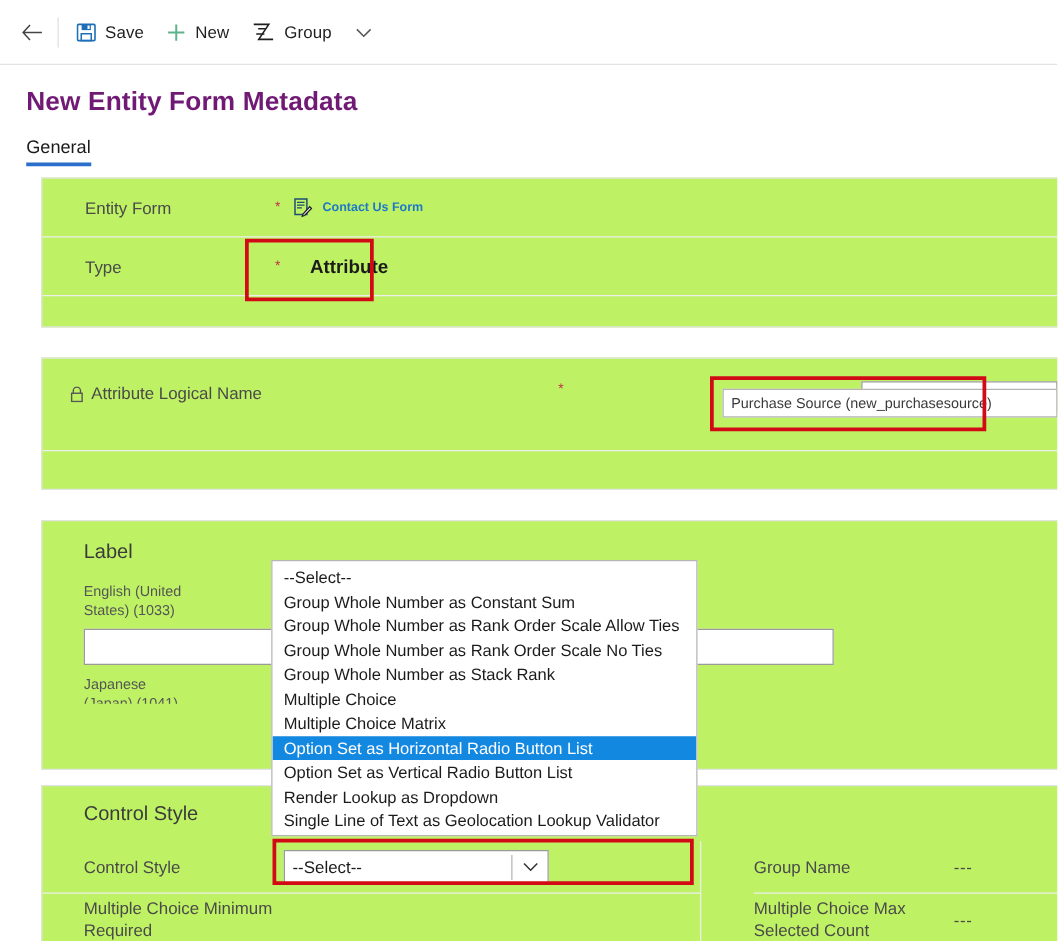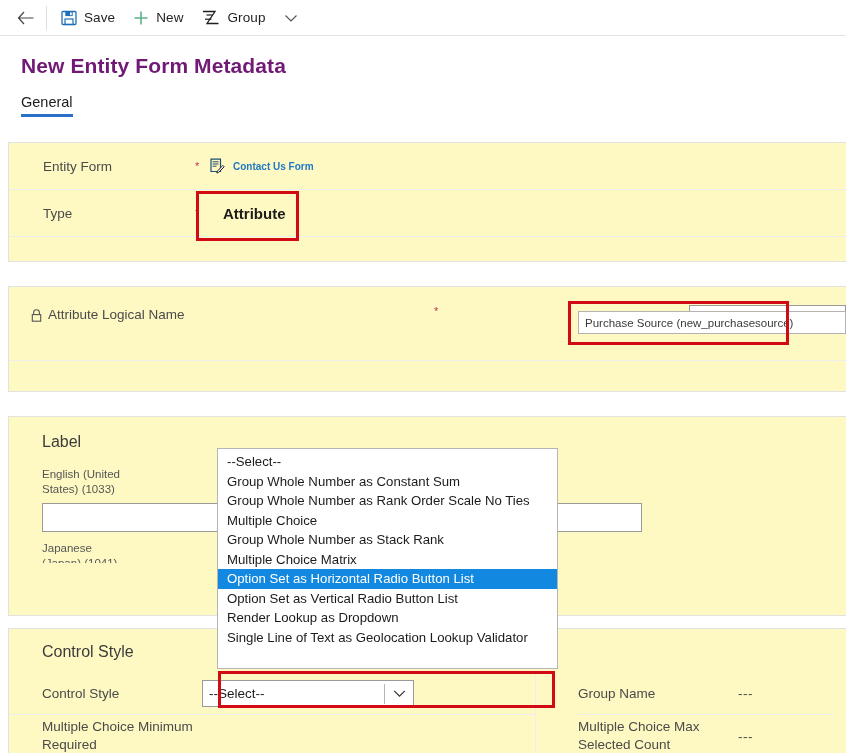--- a/index.html
+++ b/index.html
@@ -9,21 +9,21 @@
     height: 753px;
     background: #ffffff;
     font-family: "Liberation Sans", sans-serif;
     color: #2b2b2b;
     overflow: hidden;
     position: relative;
   }
 
   
   .cmdbar {
-    height: 36px;
+    height: 52px;
     border-bottom: 1px solid #e3e3e3;
     display: flex;
     align-items: center;
     padding-left: 8px;
     background: #ffffff;
   }
   .back-btn {
     width: 34px; height: 32px;
     display: flex; align-items: center; justify-content: center;
     color: #333; font-size: 17px; line-height: 1;
@@ -69,25 +69,25 @@
     content: "";
     position: absolute;
     left: 0; right: 0; bottom: 0;
     height: 3px;
     background: #2a6fc9;
   }
 
   
   .card {
     position: absolute;
-    left: 8px;
+    left: 33px;
     right: 0px;
     border: 1px solid #e2e2e2;
     border-right: none;
-    background: #fef9c3;
+    background: #bef264;
   }
   #card-entity  { top: 142px;  height: 120px; }
   #card-logical { top: 286px;  height: 106px; }
   #card-label   { top: 416px;  height: 200px; }
   #card-control { top: 628px;  height: 140px; }
 
   .field-row {
     display: flex;
     align-items: center;
     height: 47px;
@@ -426,23 +426,24 @@
         <div class="crow-label">Multiple Choice Max Selected Count</div>
         <div class="dashes">---</div>
       </div>
     </div>
   </div>
 </div>
 
 <div class="dropdown" id="control-style-dropdown">
     <div class="dd-item">--Select--</div>
     <div class="dd-item">Group Whole Number as Constant Sum</div>
+    <div class="dd-item">Group Whole Number as Rank Order Scale Allow Ties</div>
     <div class="dd-item">Group Whole Number as Rank Order Scale No Ties</div>
+    <div class="dd-item">Group Whole Number as Stack Rank</div>
     <div class="dd-item">Multiple Choice</div>
-    <div class="dd-item">Group Whole Number as Stack Rank</div>
     <div class="dd-item">Multiple Choice Matrix</div>
     <div class="dd-item selected">Option Set as Horizontal Radio Button List</div>
     <div class="dd-item">Option Set as Vertical Radio Button List</div>
     <div class="dd-item">Render Lookup as Dropdown</div>
     <div class="dd-item">Single Line of Text as Geolocation Lookup Validator</div>
   </div>
 
 <div class="redbox" id="red-type"></div>
 <div class="redbox" id="red-logical"></div>
 <div class="redbox" id="red-control"></div>

